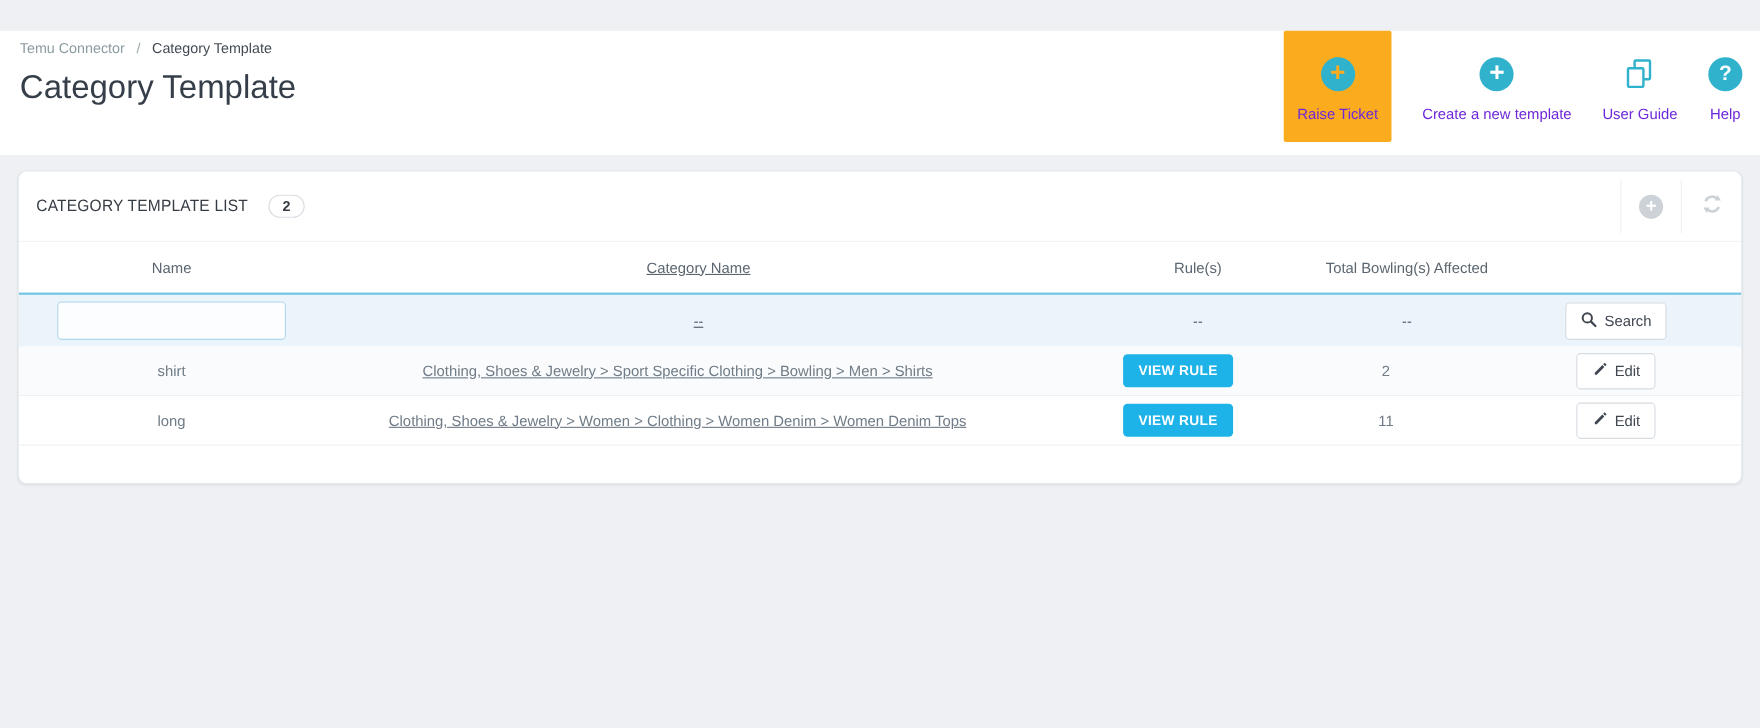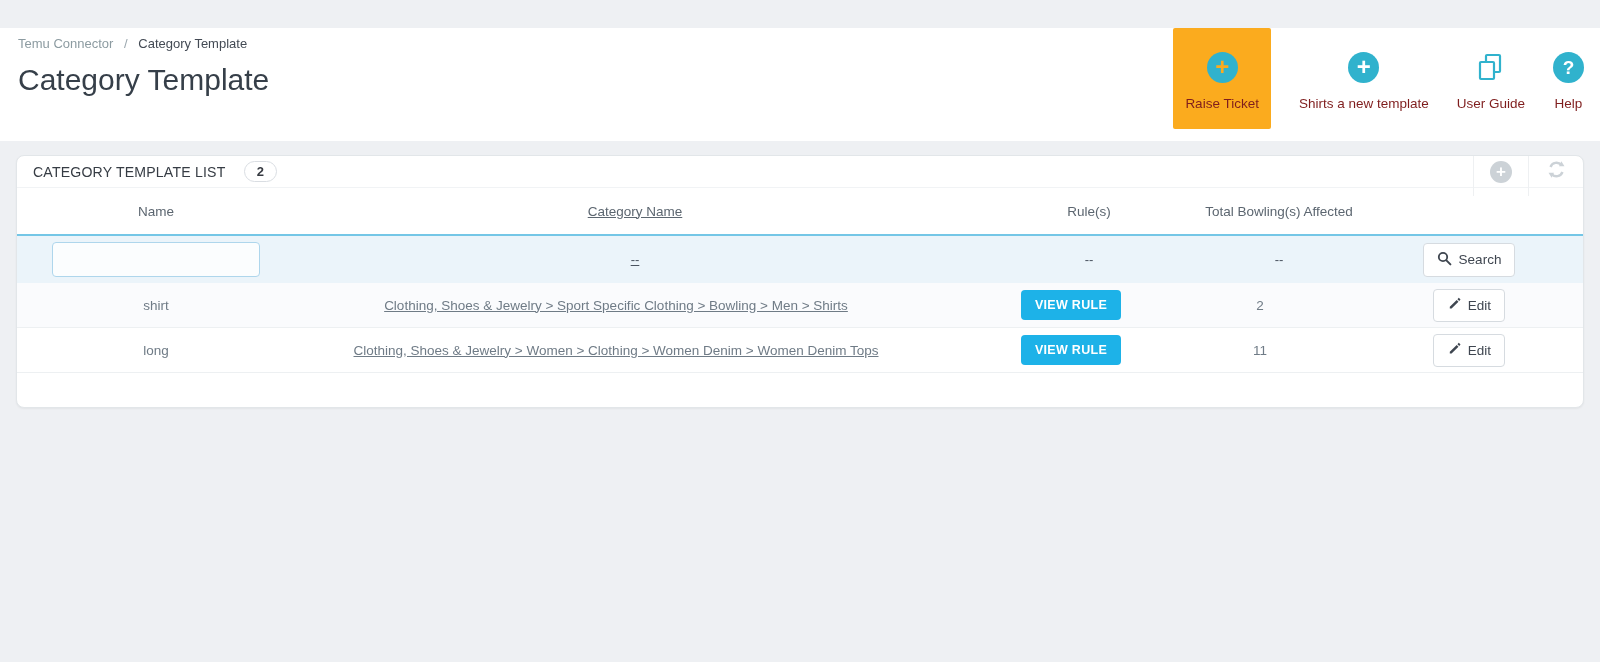--- a/index.html
+++ b/index.html
@@ -40,21 +40,21 @@
   }
   .action {
     display: flex;
     flex-direction: column;
     align-items: center;
     gap: 13px;
     padding-top: 24px;
     cursor: pointer;
     text-align: center;
   }
-  .action-label { font-size: 13.5px; color: #7f1d1d; white-space: nowrap; }
+  .action-label { font-size: 13.5px; color: #6d28d9; white-space: nowrap; }
   .action.raise {
     background: #fbab1e;
     height: 101px;
     padding: 24px 12px 0 12px;
     border-radius: 2px;
   }
   .circle-icon {
     width: 31px; height: 31px;
     border-radius: 50%;
     background: #30b2cd;
@@ -76,21 +76,21 @@
     margin: 14px 16px 0 16px;
     background: #ffffff;
     border: 1px solid #e2e6e9;
     border-radius: 8px;
     box-shadow: 0 1px 2px rgba(0,0,0,0.05);
     overflow: hidden;
   }
   .panel-header {
     display: flex;
     align-items: center;
-    height: 32px;
+    height: 64px;
     padding-left: 16px;
     border-bottom: 1px solid #f1f3f5;
   }
   .panel-title {
     font-size: 15px;
     color: #363c44;
     letter-spacing: 0.2px;
     transform: scaleX(0.94);
     transform-origin: left center;
     white-space: nowrap;
@@ -195,21 +195,21 @@
     <div class="action raise">
       <span class="circle-icon">
           <span class="plus-glyph">+</span>
         </span>
       <span class="action-label">Raise Ticket</span>
     </div>
     <div class="action">
       <span class="circle-icon">
           <span class="plus-glyph">+</span>
         </span>
-      <span class="action-label">Shirts a new template</span>
+      <span class="action-label">Create a new template</span>
     </div>
     <div class="action">
       <span class="pages-icon">
         <svg width="31" height="31" viewBox="0 0 31 31">
           <rect x="11" y="3" width="14" height="17" rx="1" fill="#ffffff" stroke="#30b2cd" stroke-width="2.2"></rect>
           <rect x="5" y="10" width="14" height="17" rx="1" fill="#ffffff" stroke="#30b2cd" stroke-width="2.2"></rect>
         </svg>
       </span>
       <span class="action-label">User Guide</span>
     </div>

